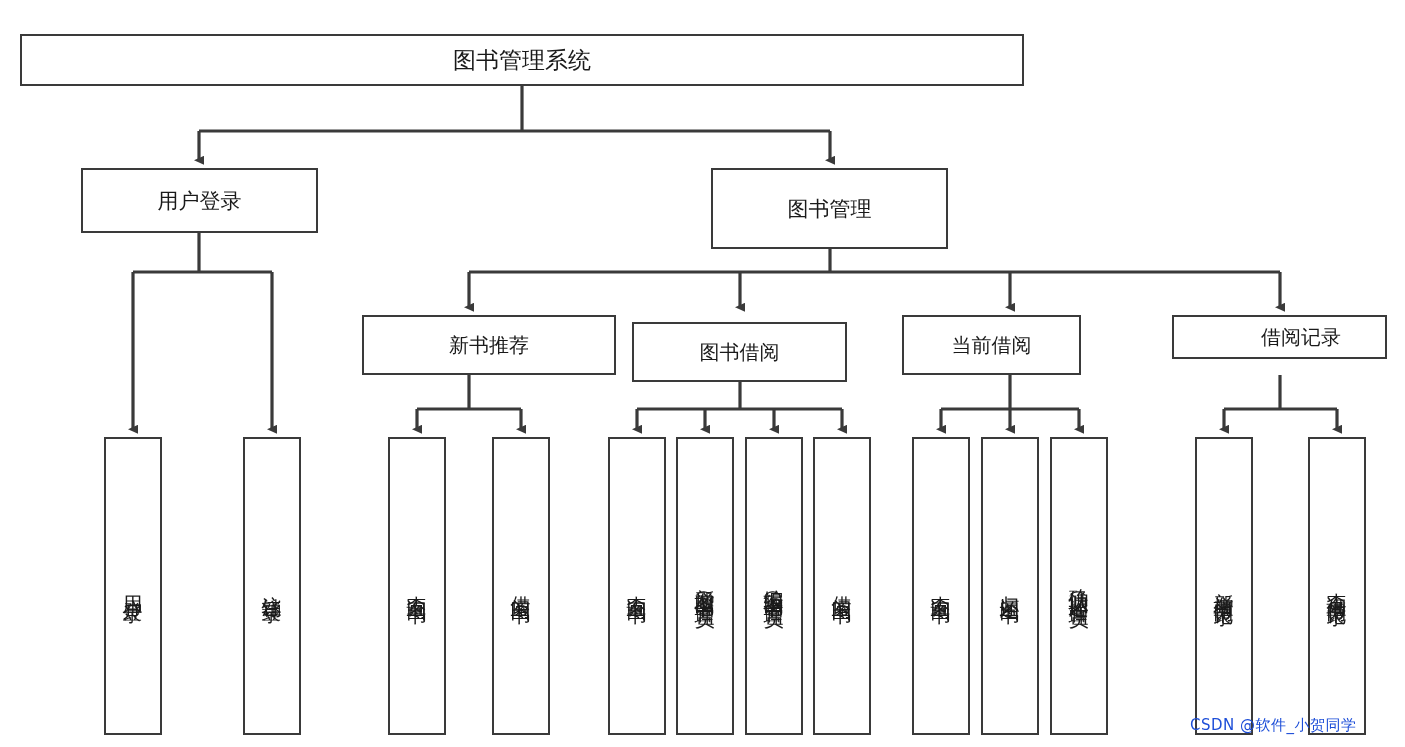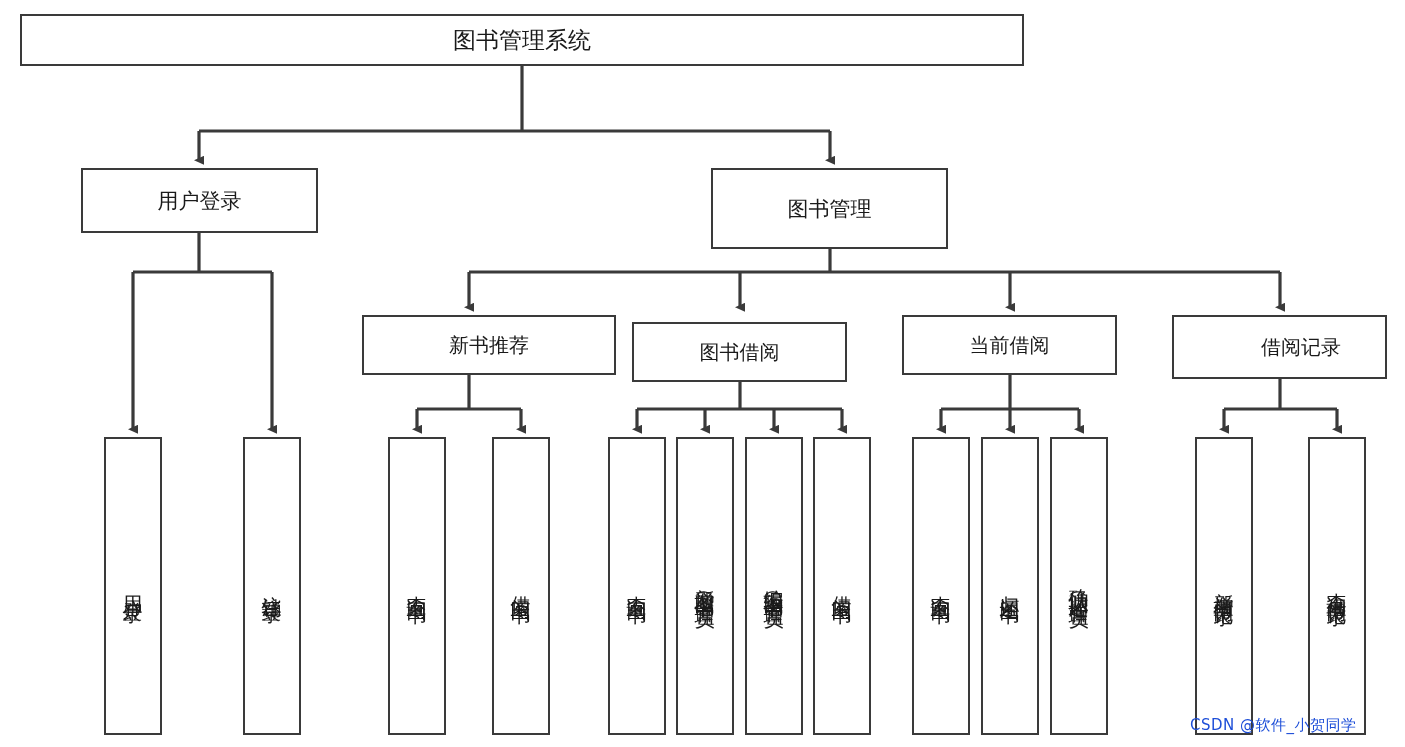--- a/index.html
+++ b/index.html
@@ -31,20 +31,21 @@
     background: #ffffff;
     border: 2px solid #3a3a3a;
     display: flex;
     align-items: center;
     justify-content: center;
     color: #1a1a1a;
     text-align: center;
   }
   .node.root {
     font-size: 23px;
+    margin-top: 20px;
   }
   .node.level1 {
     font-size: 21px;
   }
   .node.level2 {
     font-size: 20px;
   }
   .node.leaf {
     font-size: 20px;
     padding: 6px 2px;
@@ -132,25 +133,25 @@
   </div>
 
   <div class="node level2" style="left:362px; top:315px; width:254px; height:60px;">
     <span>新书推荐</span>
   </div>
 
   <div class="node level2" style="left:632px; top:322px; width:215px; height:60px;">
     <span>图书借阅</span>
   </div>
 
-  <div class="node level2" style="left:902px; top:315px; width:215px; height:60px;">
+  <div class="node level2" style="left:902px; top:315px; width:179px; height:60px;">
     <span>当前借阅</span>
   </div>
 
-  <div class="node level2" style="left:1172px; top:315px; width:215px; height:64px;padding-left:43px;">
+  <div class="node level2" style="left:1172px; top:315px; width:215px; height:44px;padding-left:43px;">
     <span>借阅记录</span>
   </div>
 
   <div class="node leaf" style="left:104px; top:437px; width:58px; height:298px;">
     <span class="vtext">用户登录</span>
   </div>
 
   <div class="node leaf" style="left:243px; top:437px; width:58px; height:298px;">
     <span class="vtext">注销登录</span>
   </div>

